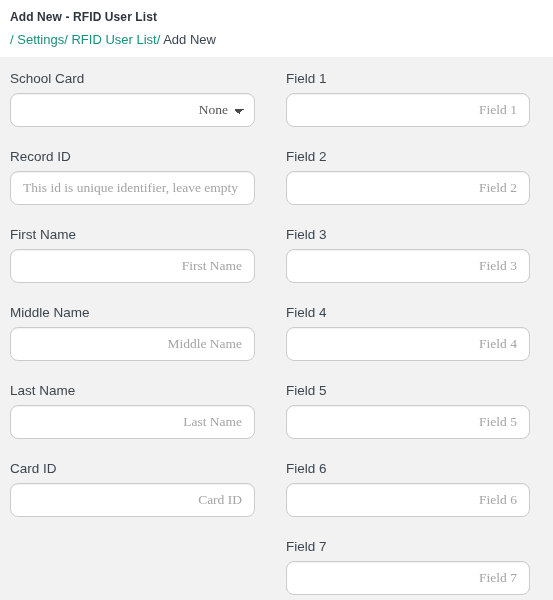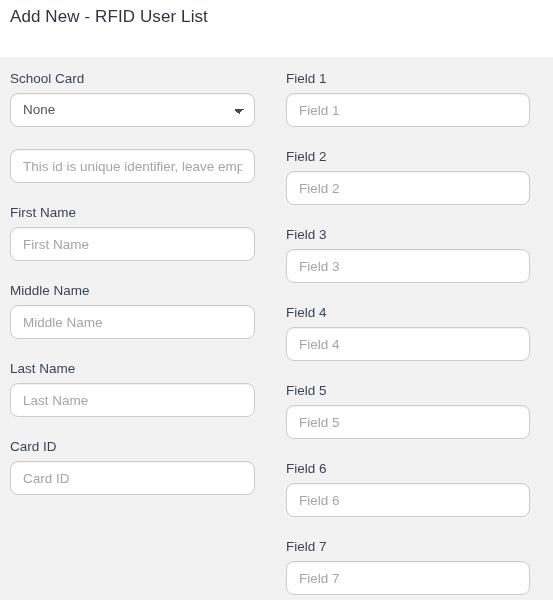--- a/index.html
+++ b/index.html
@@ -18,22 +18,22 @@
     -webkit-font-smoothing: antialiased;
   }
 
   
   .page-header {
     background: #ffffff;
     padding: 6px 0 6px 10px;
     height: 57px;
   }
   .page-title {
-    font-size: 17px;
-    font-weight: 400;
+    font-size: 12px;
+    font-weight: 700;
     color: #2f3640;
     margin: 0;
     line-height: 22px;
     letter-spacing: 0.1px;
   }
   .breadcrumb {
     margin: 3px 0 0 0;
     font-size: 13px;
     line-height: 17px;
     color: #3c4650;
@@ -82,32 +82,33 @@
     margin-bottom: 6px;
     white-space: nowrap;
   }
 
   .form-control {
     display: block;
     width: 100%;
     height: 34px;
     padding: 6px 12px;
     font-size: 13.5px;
-    font-family: Liberation Sans, sans-serif;
+    font-family: Liberation Serif, serif;
     line-height: 20px;
     color: #555555;
     background-color: #ffffff;
     background-image: none;
     border: 1px solid #cccccc;
     border-radius: 8px;
     box-shadow: inset 0 1px 1px rgba(0,0,0,.055);
     outline: none;
     overflow: hidden;
     text-overflow: clip;
     white-space: nowrap;
+    text-align: right;
   }
   .form-control::placeholder {
     color: #a5a5a5;
     opacity: 1;
   }
   .form-control::-webkit-input-placeholder { color: #a5a5a5; }
 
   
   select.form-control {
     -webkit-appearance: none;
@@ -126,32 +127,34 @@
   }
   select.form-control.is-empty {
     color: transparent;
   }
 </style>
 </head>
 <body>
 
 <div class="page-header">
   <h1 class="page-title">Add New - RFID User List</h1>
+  <nav class="breadcrumb"><span class="crumb-sep">/ </span><span class="crumb-link">Settings</span><span class="crumb-sep">/ </span><span class="crumb-link">RFID User List</span><span class="crumb-sep">/ </span><span class="crumb-current">Add New</span></nav>
 </div>
 
 <div class="form-body">
   <div class="form-grid">
     <div class="form-col form-col-left">
         <div class="form-group">
           <label class="form-label">School Card</label>
           <select class="form-control">
             <option value="None">None</option>
           </select>
         </div>
         <div class="form-group">
+          <label class="form-label">Record ID</label>
           <input type="text" class="form-control" placeholder="This id is unique identifier, leave empty for new record" style="">
         </div>
         <div class="form-group">
           <label class="form-label">First Name</label>
           <input type="text" class="form-control" placeholder="First Name" style="">
         </div>
         <div class="form-group">
           <label class="form-label">Middle Name</label>
           <input type="text" class="form-control" placeholder="Middle Name" style="">
         </div>

